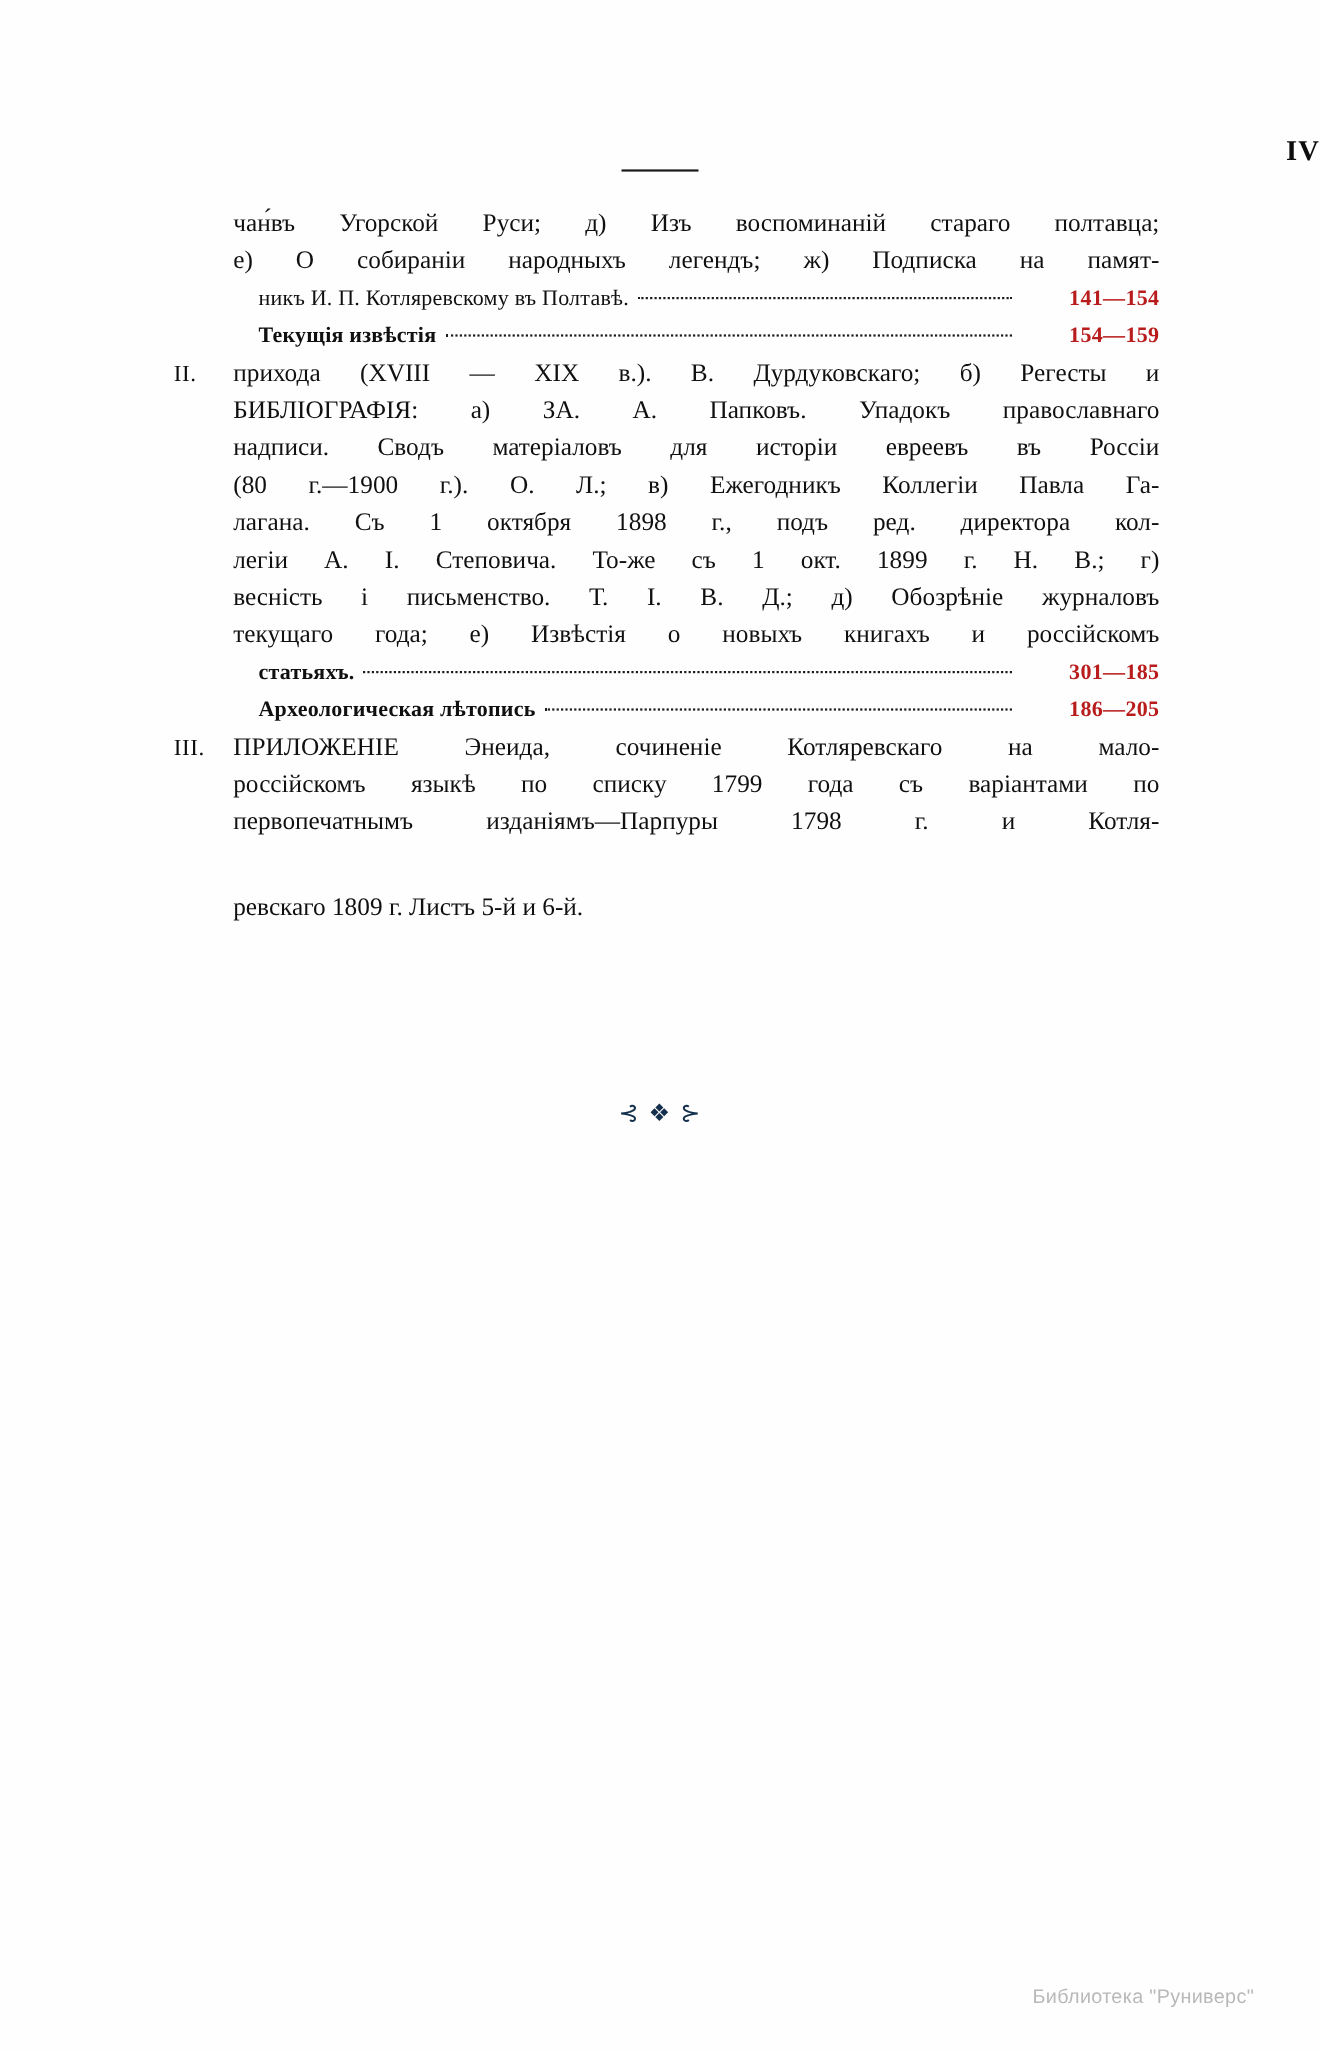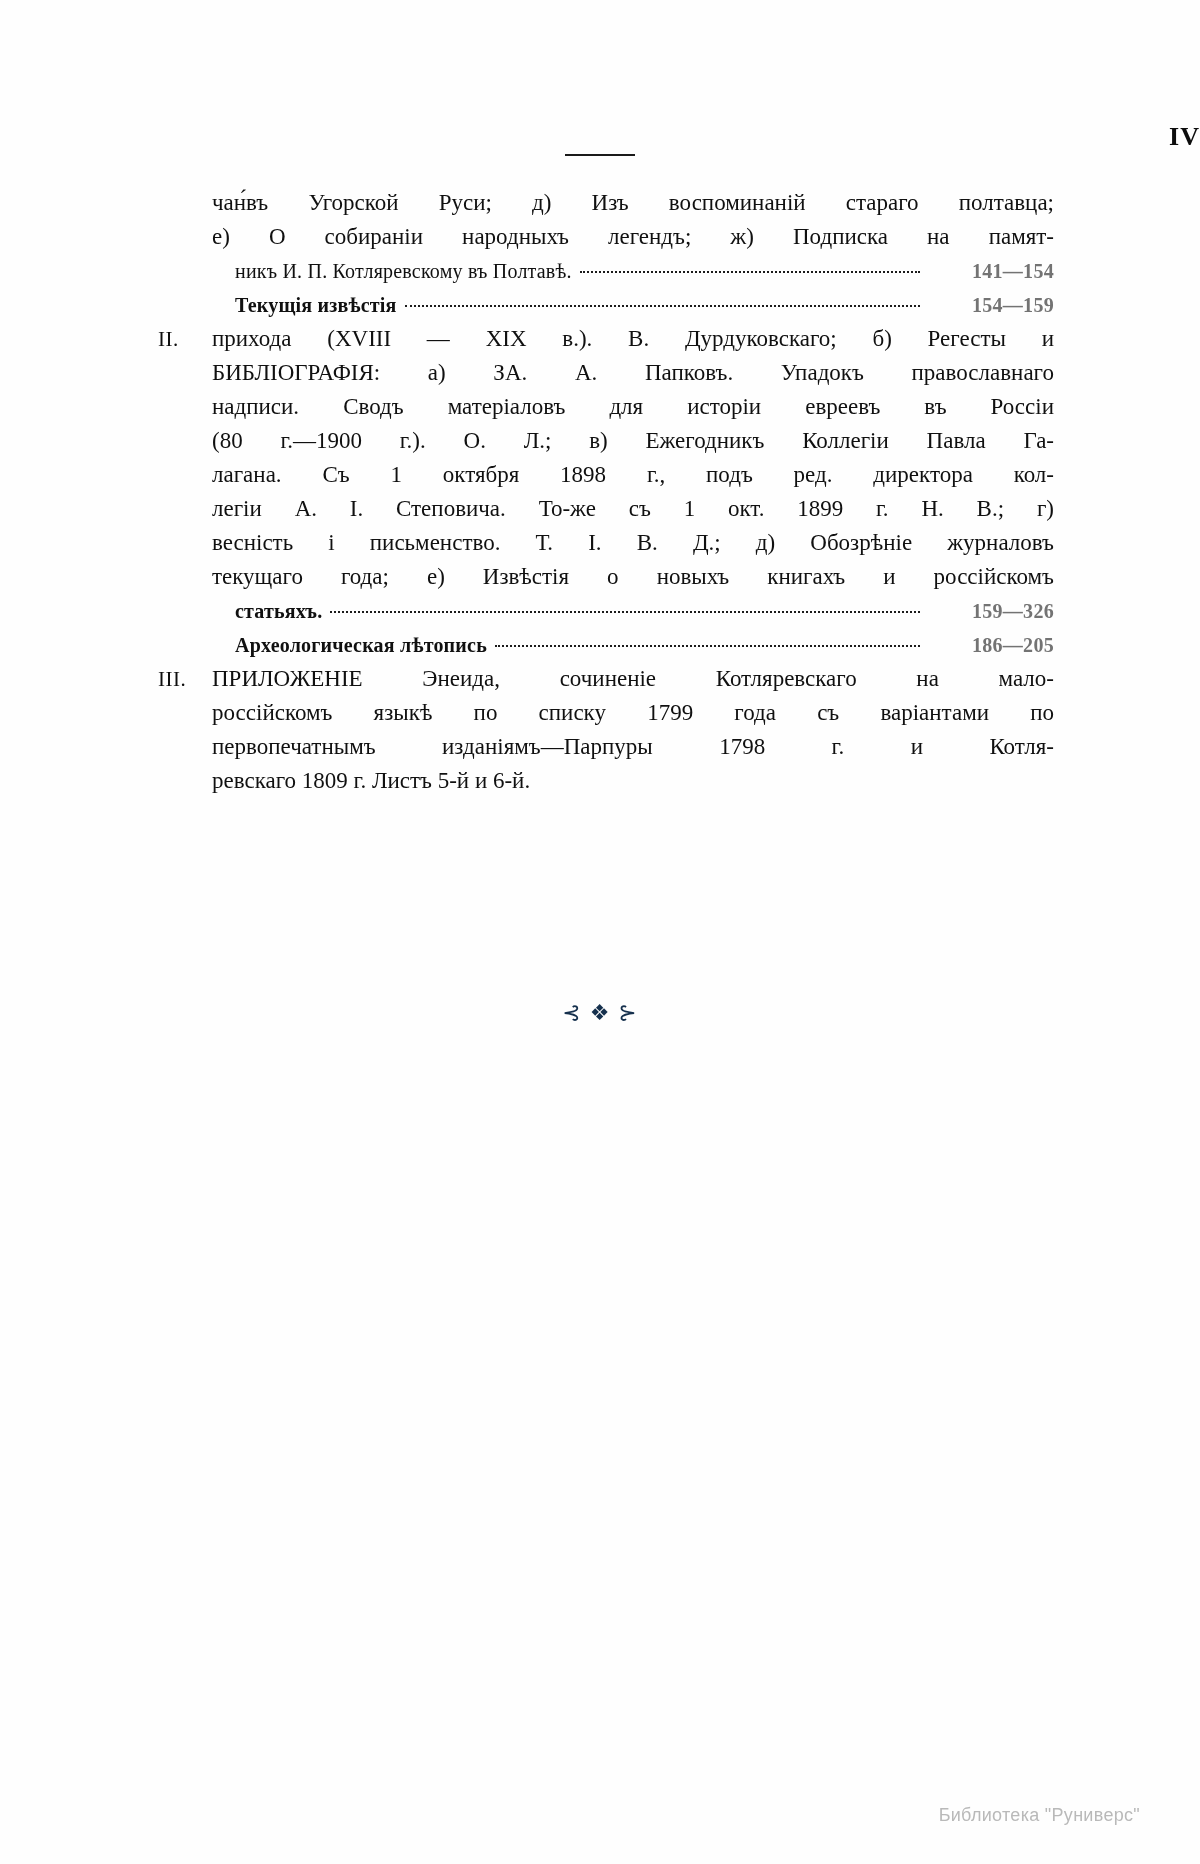--- a/index.html
+++ b/index.html
@@ -87,37 +87,38 @@
     flex: 1 1 auto;
     margin: 0 8px 0 8px;
     border-bottom: 2px dotted #1b1b1b;
     transform: translateY(-5px);
     min-width: 20px;
   }
   .pages {
     flex: 0 0 auto;
     font-size: 20px;
     font-weight: bold;
-    color: #737373;
+    color: #b91c1c;
     text-align: right;
     width: 126px;
     letter-spacing: 0.3px;
   }
 
   .run {
     display: block;
     width: 100%;
     font-size: 23px;
     line-height: 34px;
     color: #101010;
     text-align: justify;
     text-align-last: justify;
   }
   .run.last {
     text-align-last: left;
+    margin-top: 44px;
   }
 
   
   .ornament {
     position: absolute;
     left: 0;
     top: 1000px;
     width: 1200px;
     text-align: center;
     color: #15304d;
@@ -200,21 +201,21 @@
         </div>
         <div class="line">
           <span class="run">весність і письменство. Т. І. В. Д.; д) Обозрѣніе журналовъ</span>
         </div>
         <div class="line">
           <span class="run">текущаго года; е) Извѣстія о новыхъ книгахъ и россійскомъ</span>
         </div>
         <div class="line">
           <span class="txt b">статьяхъ.</span>
           <span class="leader"></span>
-          <span class="pages">159—326</span>
+          <span class="pages">301—185</span>
         </div>
       </div>
     </div>
 
     <div class="entry">
       <div class="numeral empty">I.</div>
       <div class="body-col">
         <div class="line">
           <span class="txt b">Археологическая лѣтопись</span>
           <span class="leader"></span>

